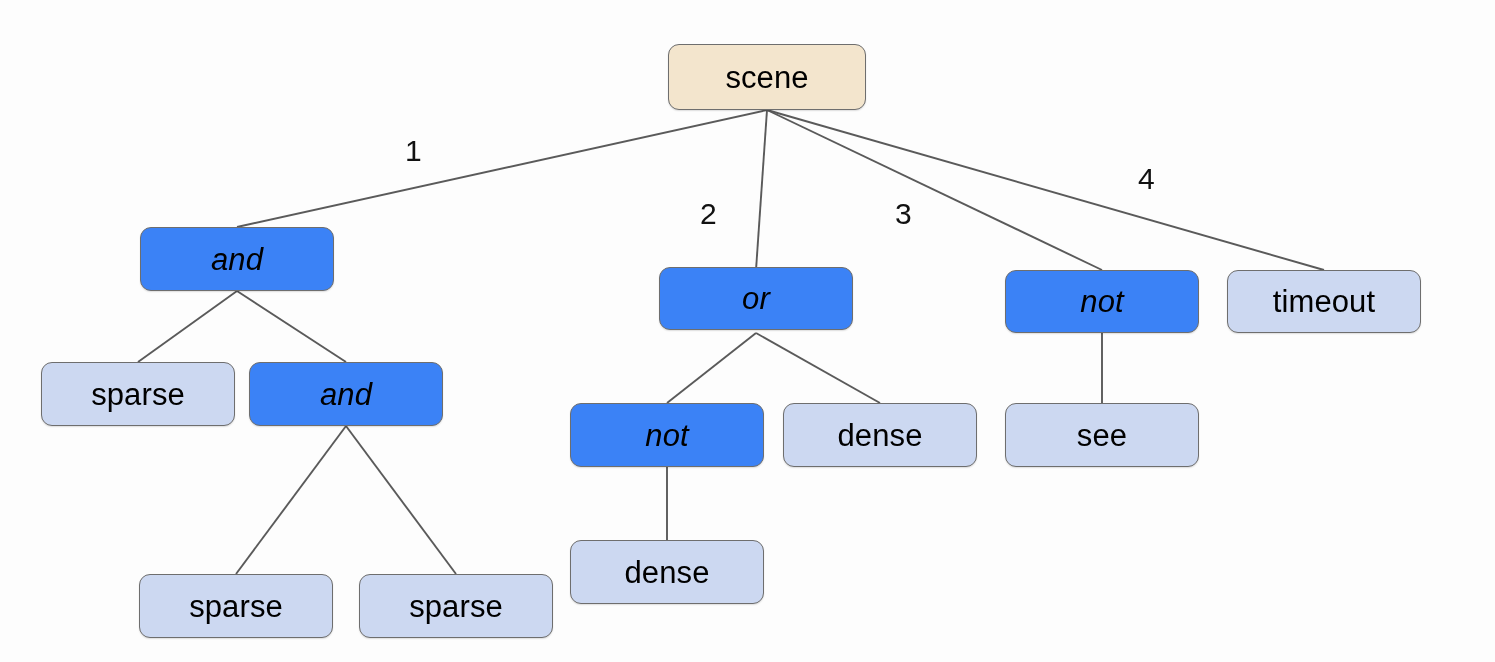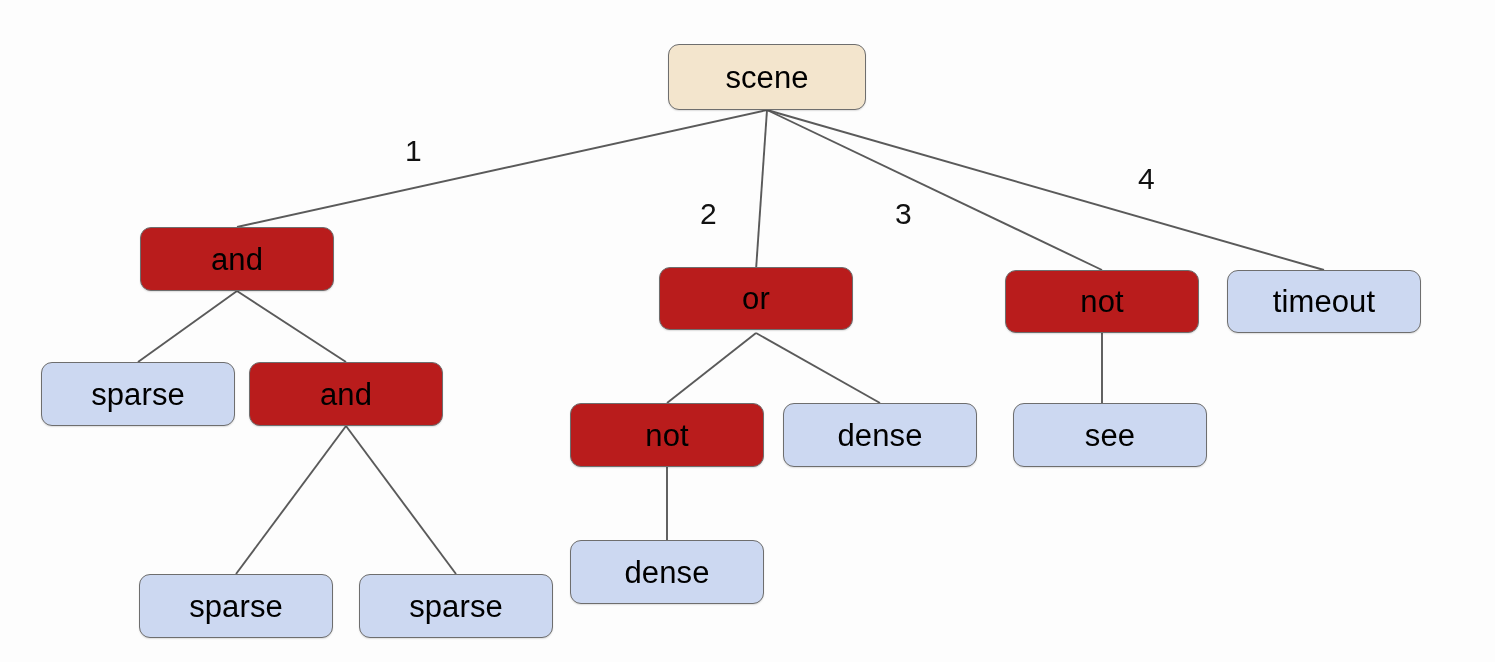--- a/index.html
+++ b/index.html
@@ -31,21 +31,21 @@
     border-radius: 11px;
     display: flex;
     align-items: center;
     justify-content: center;
     font-size: 31px;
     color: #000000;
     letter-spacing: 0.1px;
     line-height: 1;
     box-shadow: 0 1px 1.5px rgba(0,0,0,0.13);
   }
-  .node.op     { background: #b91c1c; }
+  .node.op     { background: #3b82f6; font-style: italic; }
   .node.term   { background: #ccd8f1; }
   .node.root   { background: #f3e5cd; }
   .edge-label {
     position: absolute;
     font-size: 30px;
     color: #111111;
     line-height: 1;
     white-space: nowrap;
   }
 </style>
@@ -88,21 +88,21 @@
       </div>
       <div class="node op" style="left: 249px; top: 362px; width: 194px; height: 64px;">
         <span>and</span>
       </div>
       <div class="node op" style="left: 570px; top: 403px; width: 194px; height: 64px;">
         <span>not</span>
       </div>
       <div class="node term" style="left: 783px; top: 403px; width: 194px; height: 64px;">
         <span>dense</span>
       </div>
-      <div class="node term" style="left: 1005px; top: 403px; width: 194px; height: 64px; margin-left: 8px;">
+      <div class="node term" style="left: 1005px; top: 403px; width: 194px; height: 64px;">
         <span>see</span>
       </div>
       <div class="node term" style="left: 570px; top: 540px; width: 194px; height: 64px;">
         <span>dense</span>
       </div>
       <div class="node term" style="left: 139px; top: 574px; width: 194px; height: 64px;">
         <span>sparse</span>
       </div>
       <div class="node term" style="left: 359px; top: 574px; width: 194px; height: 64px;">
         <span>sparse</span>

